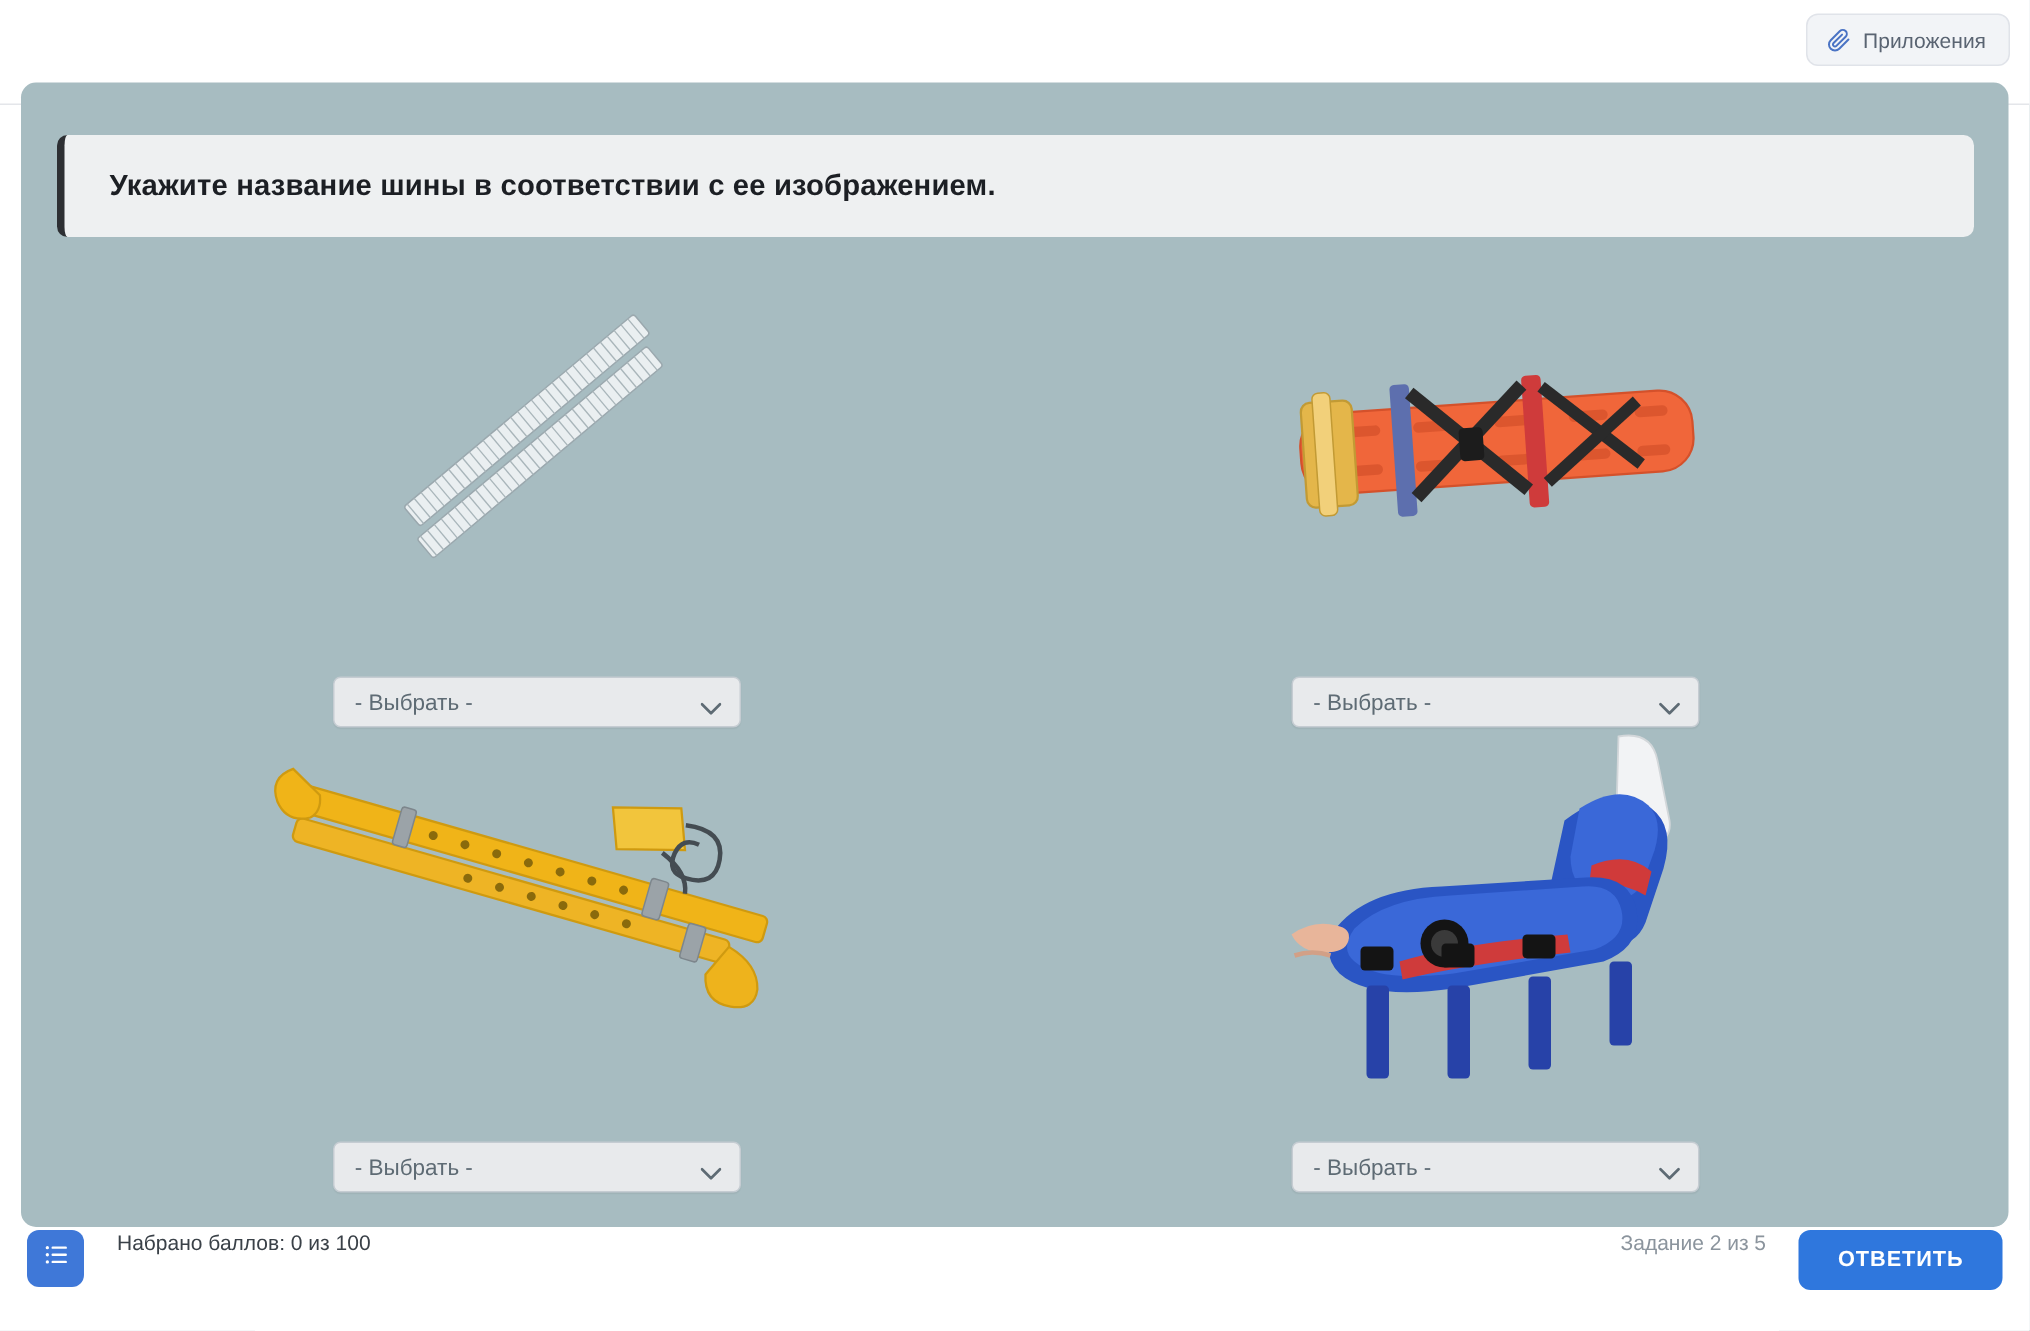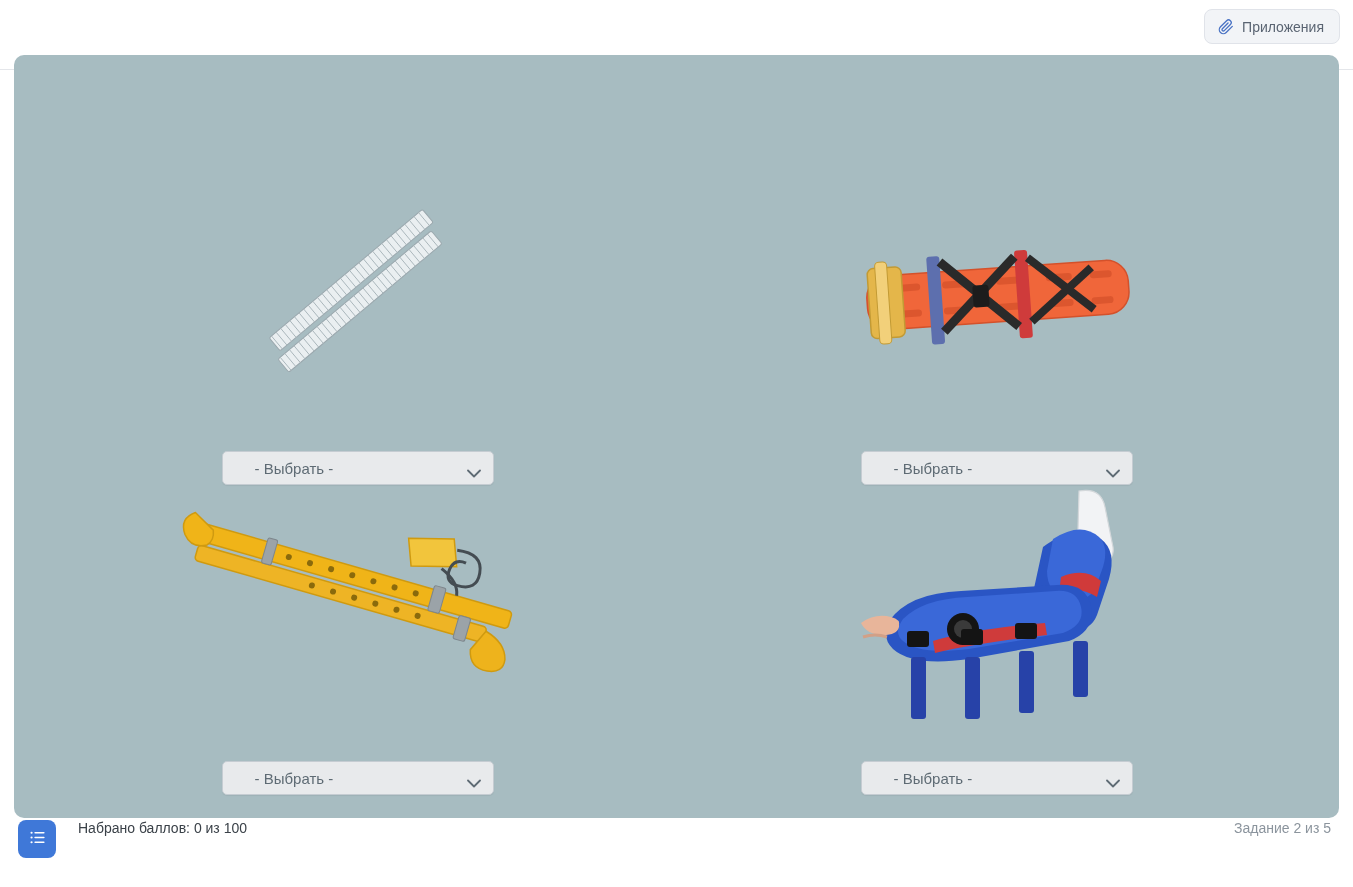--- a/index.html
+++ b/index.html
@@ -96,21 +96,21 @@
     position: relative;
     width: 272px;
     height: 34px;
     background: #e8eaec;
     border: 1px solid #c5ccd2;
     border-radius: 5px;
     display: flex;
     align-items: center;
     color: #5e6b74;
     font-size: 15px;
-    padding-left: 32px;
+    padding-left: 14px;
     cursor: pointer;
     box-shadow: 0 1px 1px rgba(0,0,0,0.06);
   }
   .fake-select .chev {
     position: absolute;
     right: 12px; top: 50%;
     margin-top: -4px;
   }
 
   
@@ -169,20 +169,23 @@
       <svg width="16" height="16" viewBox="0 0 24 24" fill="none" stroke="#4a73c4" stroke-width="2" stroke-linecap="round" stroke-linejoin="round">
         <path d="M21.44 11.05l-9.19 9.19a6 6 0 0 1-8.49-8.49l9.19-9.19a4 4 0 0 1 5.66 5.66l-9.2 9.19a2 2 0 0 1-2.83-2.83l8.49-8.48"></path>
       </svg>
     </span>
     <span>Приложения</span>
   </div>
 </div>
 
 <div class="panel">
 
+  <div class="question-box">
+    <div class="question-text">Укажите название шины в соответствии с ее изображением.</div>
+  </div>
 
   <div class="grid">
 
     <div class="cell cell-1">
       <div class="img-wrap">
         <svg width="300" height="230" viewBox="0 0 300 230">
           <g stroke="#9aa7ad" stroke-width="1" fill="#e9eef0" opacity="0.95">
             <g transform="rotate(-40 150 115)">
               <rect x="55" y="90" width="200" height="17" rx="2" fill="#eef2f4"></rect>
               <g stroke="#a9b5ba" stroke-width="0.9">
@@ -434,13 +437,14 @@
           <line x1="9" y1="18" x2="20" y2="18"></line>
         <circle cx="4.5" cy="6" r="1.4" fill="#ffffff" stroke="none"></circle>
         <circle cx="4.5" cy="12" r="1.4" fill="#ffffff" stroke="none"></circle>
         <circle cx="4.5" cy="18" r="1.4" fill="#ffffff" stroke="none"></circle>
       </svg>
     </span>
   </div>
   <div class="score-text">Набрано баллов: 0 из 100</div>
   <div class="spacer"></div>
   <div class="task-counter">Задание 2 из 5</div>
+  <button class="answer-btn">ОТВЕТИТЬ</button>
 </div>
 
 </body></html>

